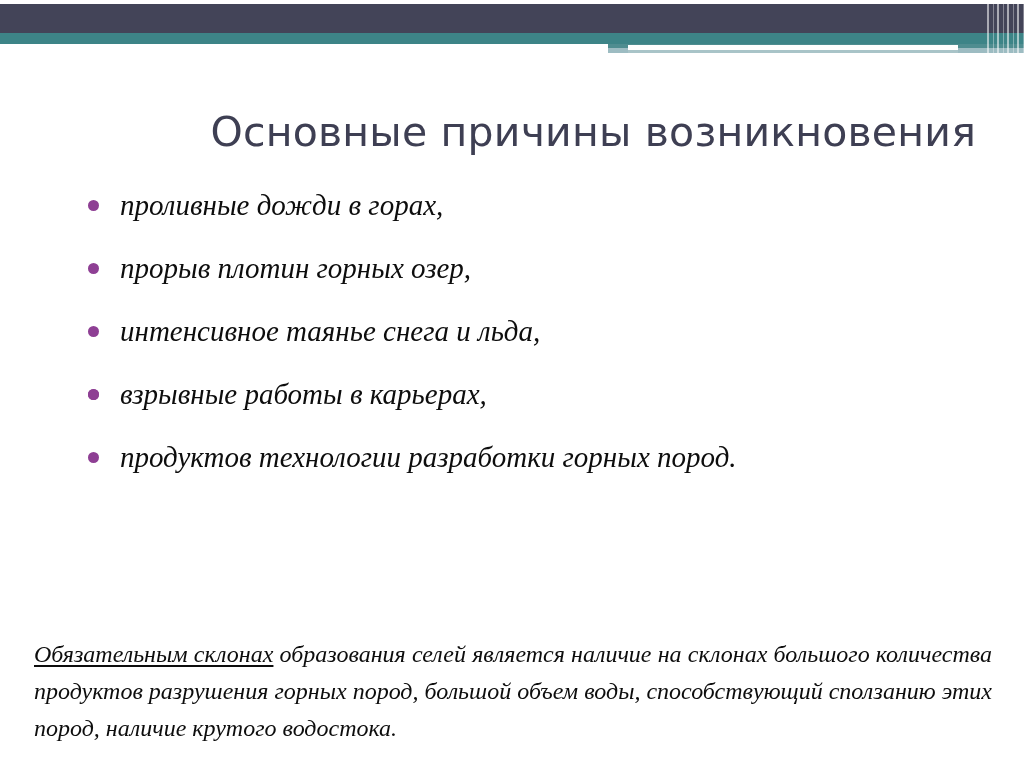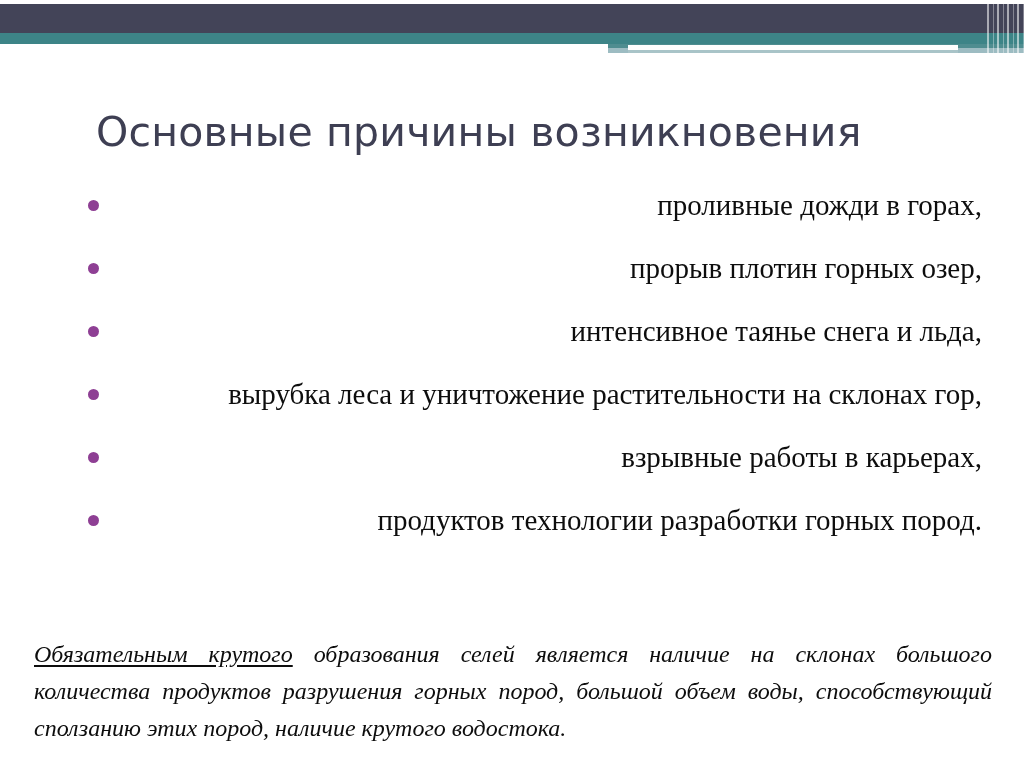--- a/index.html
+++ b/index.html
@@ -115,41 +115,42 @@
     left: 96px;
     top: 79px;
     width: 880px;
     font-family: "DejaVu Sans", "Liberation Sans", sans-serif;
     font-size: 41px;
     line-height: 52px;
     font-weight: 400;
     color: #3e3f53;
     letter-spacing: 0.2px;
     white-space: nowrap;
+    text-align: right;
   }
 
   
   .bullets {
     position: absolute;
     left: 82px;
     top: 182px;
     width: 900px;
     margin: 0;
     padding: 0;
     list-style: none;
   }
   .bullets li {
     position: relative;
     padding-left: 38px;
     margin: 0 0 17px 0;
     font-family: "Liberation Serif", "DejaVu Serif", serif;
+    font-style: italic;
     font-size: 29px;
     line-height: 46px;
     color: #0d0d0d;
-    text-align: right;
   }
   .bullets li .dot {
     position: absolute;
     left: 6px;
     top: 18px;
     width: 11px;
     height: 11px;
     border-radius: 50%;
     background: #8e3f94;
   }
@@ -202,25 +203,24 @@
   <li>
     <span class="dot"></span>
     <span>прорыв плотин горных озер,</span>
   </li>
   <li>
     <span class="dot"></span>
     <span>интенсивное таянье снега и льда,</span>
   </li>
   <li>
     <span class="dot"></span>
-    <span>вырубка леса и уничтожение растительности на склонах гор,</span>
   </li>
   <li>
     <span class="dot"></span>
     <span>взрывные работы в карьерах,</span>
   </li>
   <li>
     <span class="dot"></span>
     <span>продуктов технологии разработки горных пород.</span>
   </li>
 </ul>
 
-<p class="note"><span class="u">Обязательным крутого</span><span> образования селей является наличие на склонах большого количества продуктов разрушения горных пород, большой объем воды, способствующий сползанию этих пород, наличие крутого водостока.</span></p>
+<p class="note"><span class="u">Обязательным склонах</span><span> образования селей является наличие на склонах большого количества продуктов разрушения горных пород, большой объем воды, способствующий сползанию этих пород, наличие крутого водостока.</span></p>
 
 </body></html>

